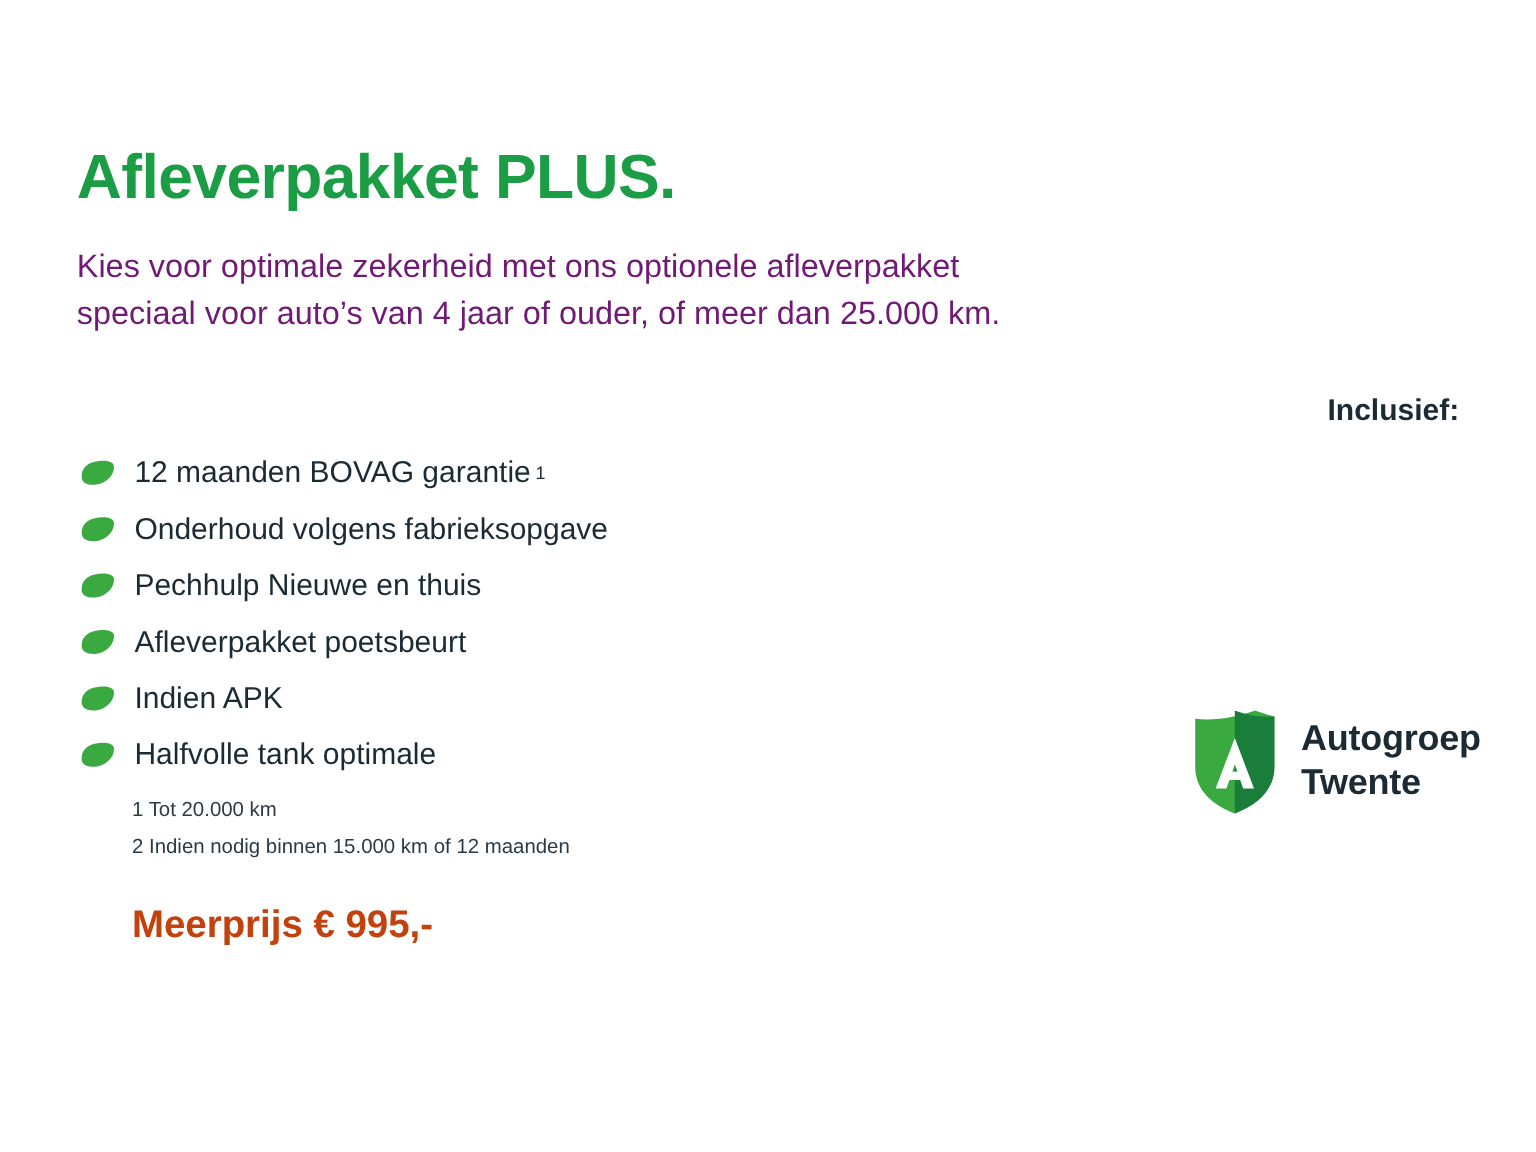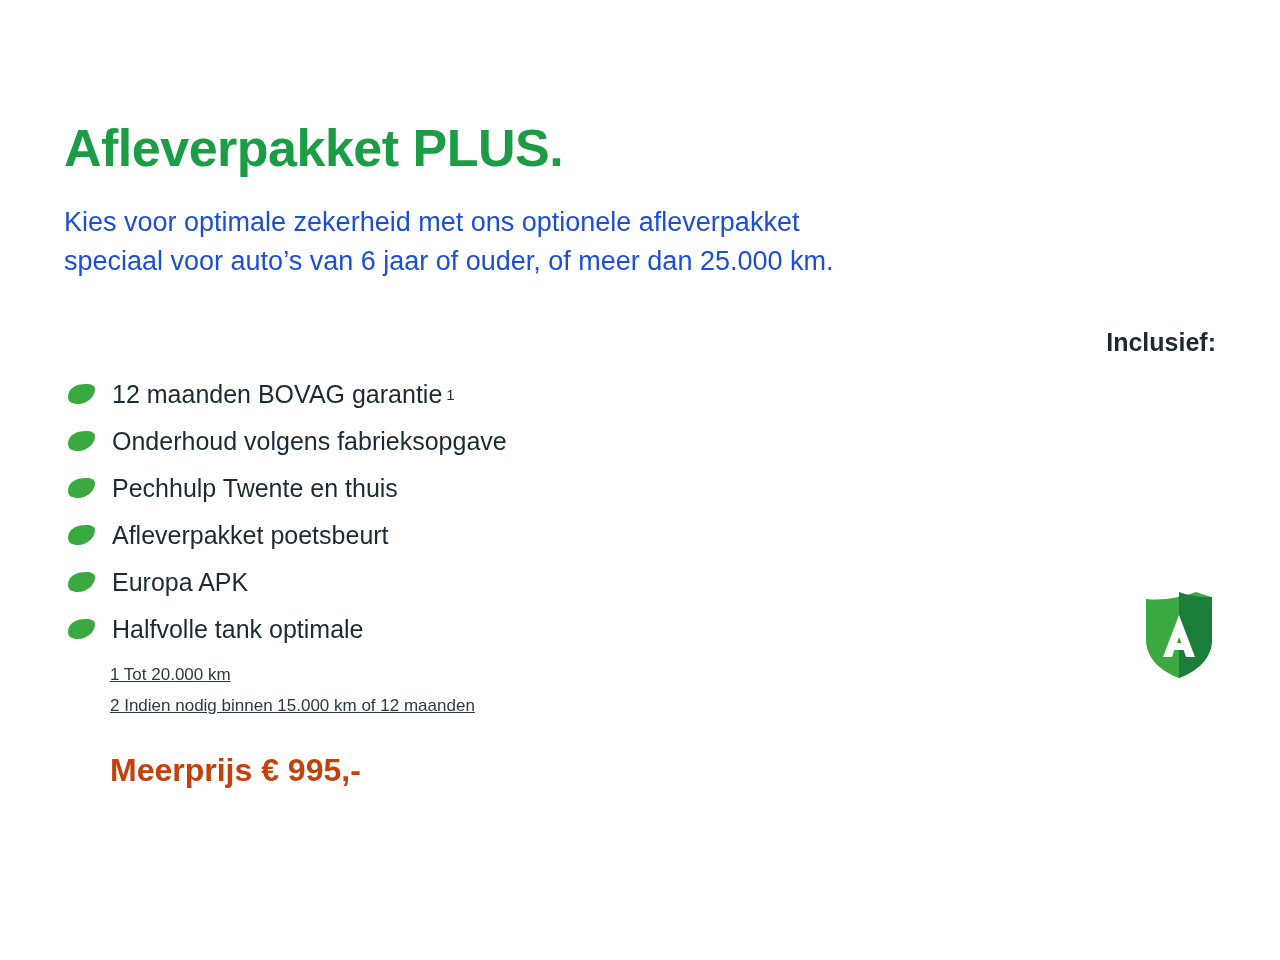--- a/index.html
+++ b/index.html
@@ -26,21 +26,21 @@
     font-size: 52px;
     font-weight: bold;
     color: #1a9d45;
     letter-spacing: -0.5px;
     margin: 0 0 26px 0;
     line-height: 1.1;
   }
   .intro {
     font-size: 27px;
     line-height: 1.42;
-    color: #1d4ed8;
+    color: #701a75;
     margin: 0 0 48px 0;
     max-width: 1030px;
     font-weight: 400;
   }
   .intro-line {
     display: block;
   }
   .incl-title {
     font-size: 25px;
     font-weight: bold;
@@ -81,21 +81,20 @@
     color: #1b2a33;
   }
   .footnotes {
     margin: 6px 0 0 46px;
     font-size: 17px;
     line-height: 1.85;
     color: #2b3a44;
   }
   .footnote {
     display: block;
-    text-decoration: underline;
   }
   .price {
     margin: 30px 0 0 46px;
     font-size: 32px;
     font-weight: bold;
     color: #c2410c;
   }
   .logo-wrap {
     position: absolute;
     right: 46px;
@@ -119,21 +118,21 @@
 </style>
 </head>
 <body>
 
 <div class="page">
 
   <h1 class="headline">Afleverpakket PLUS.</h1>
 
   <p class="intro">
     <span class="intro-line">Kies voor optimale zekerheid met ons optionele afleverpakket</span>
-    <span class="intro-line">speciaal voor auto’s van 6 jaar of ouder, of meer dan 25.000 km.</span>
+    <span class="intro-line">speciaal voor auto’s van 4 jaar of ouder, of meer dan 25.000 km.</span>
   </p>
 
   <div class="incl-title">Inclusief:</div>
 
   <ul class="features">
     <li>
       <span class="leaf">
         <svg width="30" height="22" viewBox="0 0 30 22" xmlns="http://www.w3.org/2000/svg">
           <path d="M2 14 C2 5 10 1 20 1 C26 1 29 3 29 6 C29 14 21 21 12 21 C6 21 2 19 2 14 Z" fill="#3aa93f"></path>
         </svg>
@@ -149,39 +148,39 @@
       </span>
       <span class="feat-text">Onderhoud volgens fabrieksopgave</span>
       <span class="sup"></span>
     </li>
     <li>
       <span class="leaf">
         <svg width="30" height="22" viewBox="0 0 30 22" xmlns="http://www.w3.org/2000/svg">
           <path d="M2 14 C2 5 10 1 20 1 C26 1 29 3 29 6 C29 14 21 21 12 21 C6 21 2 19 2 14 Z" fill="#3aa93f"></path>
         </svg>
       </span>
-      <span class="feat-text">Pechhulp Twente en thuis</span>
+      <span class="feat-text">Pechhulp Nieuwe en thuis</span>
       <span class="sup"></span>
     </li>
     <li>
       <span class="leaf">
         <svg width="30" height="22" viewBox="0 0 30 22" xmlns="http://www.w3.org/2000/svg">
           <path d="M2 14 C2 5 10 1 20 1 C26 1 29 3 29 6 C29 14 21 21 12 21 C6 21 2 19 2 14 Z" fill="#3aa93f"></path>
         </svg>
       </span>
       <span class="feat-text">Afleverpakket poetsbeurt</span>
       <span class="sup"></span>
     </li>
     <li>
       <span class="leaf">
         <svg width="30" height="22" viewBox="0 0 30 22" xmlns="http://www.w3.org/2000/svg">
           <path d="M2 14 C2 5 10 1 20 1 C26 1 29 3 29 6 C29 14 21 21 12 21 C6 21 2 19 2 14 Z" fill="#3aa93f"></path>
         </svg>
       </span>
-      <span class="feat-text">Europa APK</span>
+      <span class="feat-text">Indien APK</span>
       <span class="sup"></span>
     </li>
     <li>
       <span class="leaf">
         <svg width="30" height="22" viewBox="0 0 30 22" xmlns="http://www.w3.org/2000/svg">
           <path d="M2 14 C2 5 10 1 20 1 C26 1 29 3 29 6 C29 14 21 21 12 21 C6 21 2 19 2 14 Z" fill="#3aa93f"></path>
         </svg>
       </span>
       <span class="feat-text">Halfvolle tank optimale</span>
       <span class="sup"></span>
@@ -197,15 +196,19 @@
 
   <div class="logo-wrap">
     <span class="logo-mark">
       <svg width="74" height="88" viewBox="0 0 74 88" xmlns="http://www.w3.org/2000/svg">
         <path d="M4 8 C22 10 40 6 54 1 C62 4 70 6 70 6 L70 48 C70 68 55 80 37 87 C19 80 4 68 4 48 Z" fill="#3aa93f"></path>
         <path d="M37 1 C48 5 60 7 70 6 L70 48 C70 68 55 80 37 87 Z" fill="#1a7d3a"></path>
         <path d="M37 24 L53 66 L44 66 L37 46 L30 66 L21 66 Z" fill="#ffffff"></path>
         <rect x="29" y="52" width="16" height="7" fill="#ffffff"></rect>
       </svg>
     </span>
+    <span class="logo-text">
+      <span>Autogroep</span>
+      <span>Twente</span>
+    </span>
   </div>
 
 </div>
 
 </body></html>

